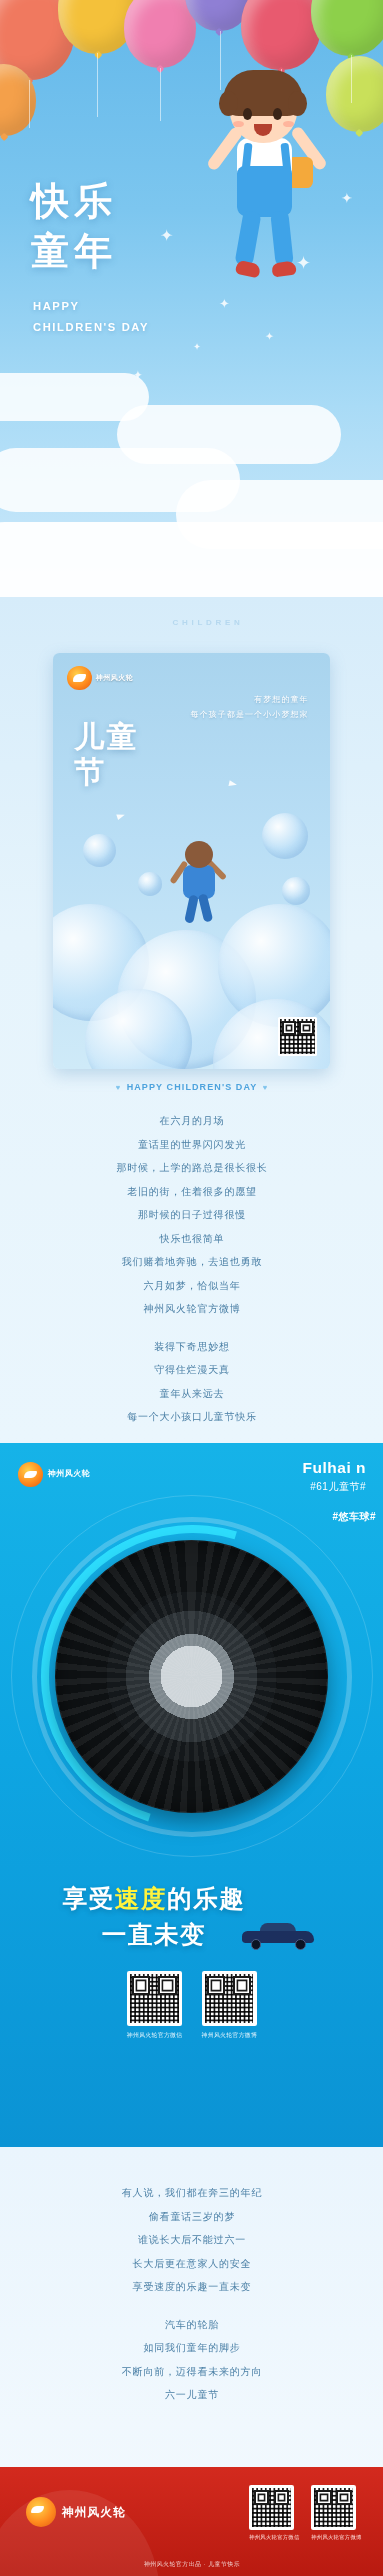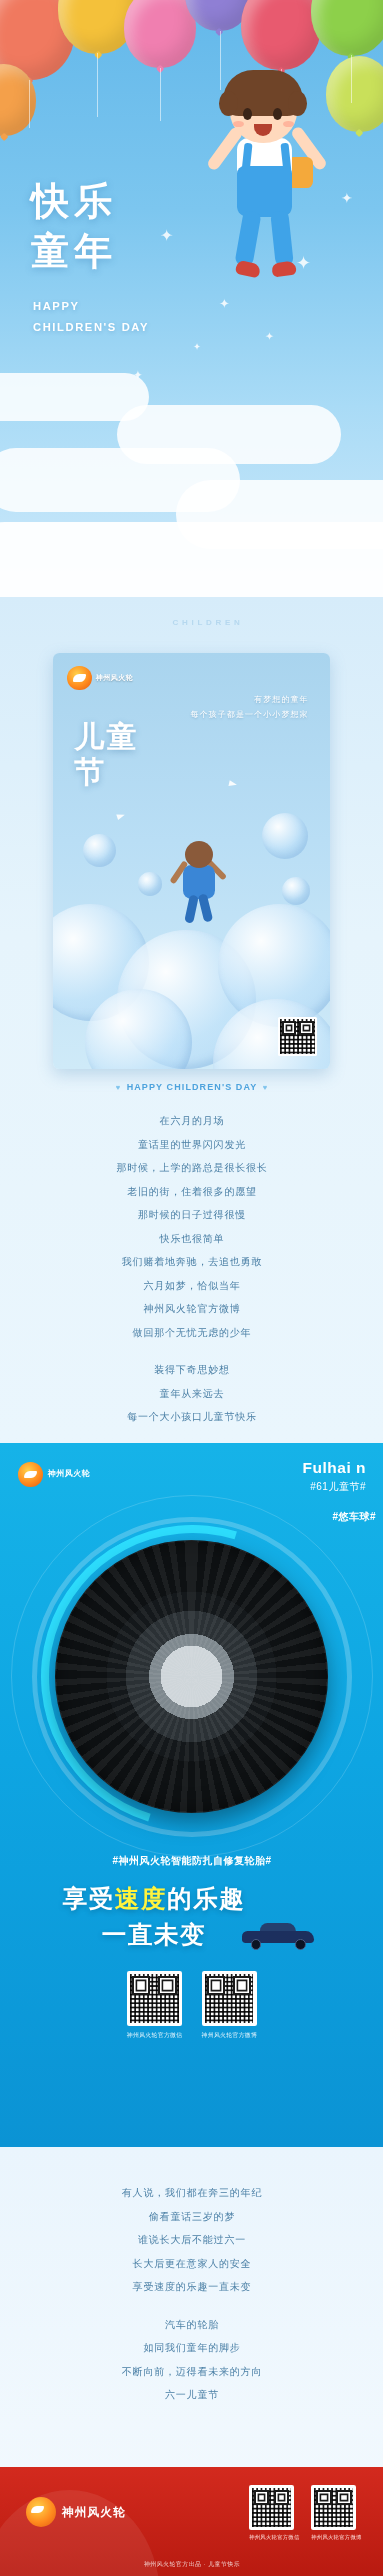--- a/index.html
+++ b/index.html
@@ -515,23 +515,23 @@
     <div class="poem">
       <div>在六月的月场</div>
       <div>童话里的世界闪闪发光</div>
       <div>那时候，上学的路总是很长很长</div>
       <div>老旧的街，住着很多的愿望</div>
       <div>那时候的日子过得很慢</div>
       <div>快乐也很简单</div>
       <div>我们赌着地奔驰，去追也勇敢</div>
       <div>六月如梦，恰似当年</div>
       <div>神州风火轮官方微博</div>
-      <div>做回那个无忧无虑的少年</div>
       <span class="gap"></span>
       <div>装得下奇思妙想</div>
+      <div>守得住烂漫天真</div>
       <div>童年从来远去</div>
       <div>每一个大小孩口儿童节快乐</div>
     </div>
   </section>
 
   <section class="sec3">
     <div class="brand-bar">
       <div class="logo-mark"></div>
       <div class="brand-text">神州风火轮</div>
     </div>
@@ -539,21 +539,20 @@
       <div class="en">Fulhai n</div>
       <div class="tag">#61儿童节#</div>
     </div>
     <div class="sec3-hashtag">#悠车球#</div>
 
     <div class="tire-ring2"></div>
     <div class="tire-ring"></div>
     <div class="blue-arc"></div>
     <div class="tire"></div>
 
-    <div class="sec3-sub">#神州风火轮智能防扎自修复轮胎#</div>
 
     <div class="sec3-slogan">
       <div><span>享受</span><span class="hl">速度</span><span>的乐趣</span></div>
       <div>一直未变</div>
     </div>
 
     <div class="car">
       <div class="top"></div>
       <div class="body"></div>
       <div class="wheel f"></div>

